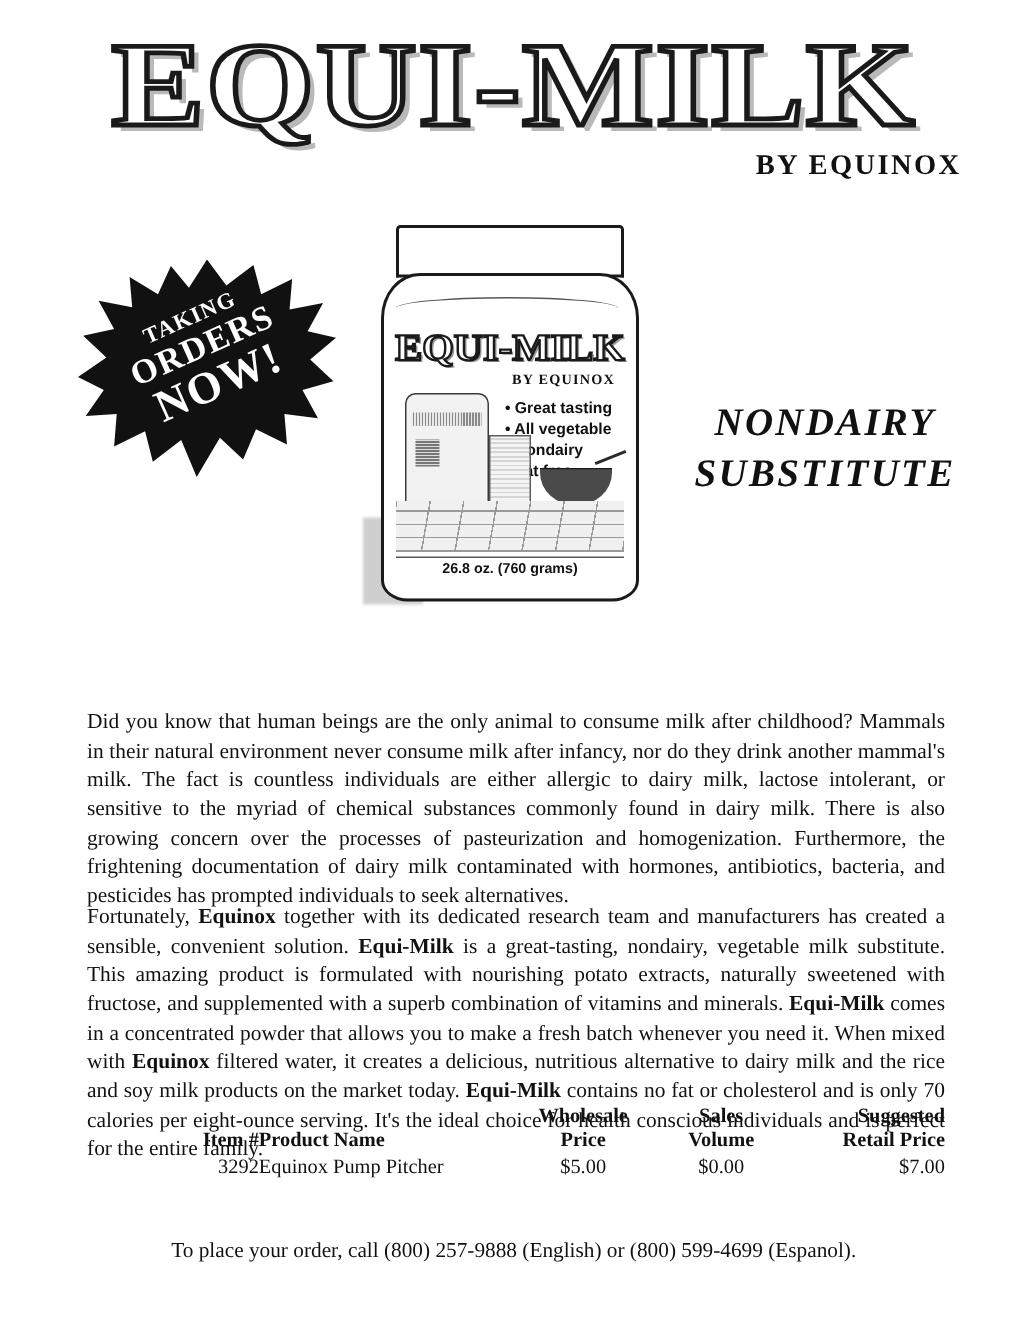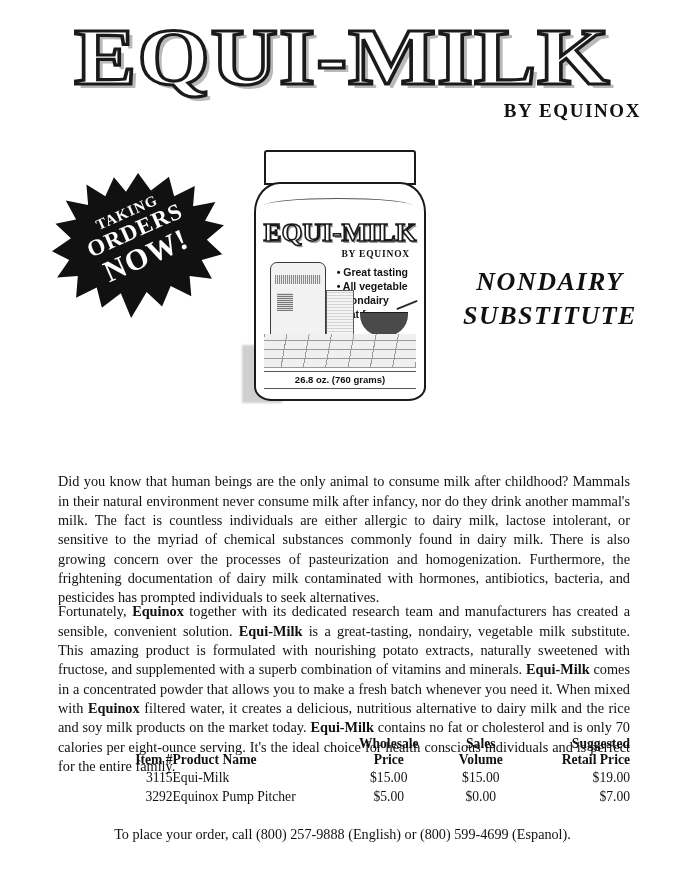--- a/index.html
+++ b/index.html
@@ -220,21 +220,21 @@
   }
   #jar-netweight {
     position: absolute;
     left: 0; right: 0; top: 153px;
     text-align: center;
     font-family: "Liberation Sans", "DejaVu Sans", sans-serif;
     font-weight: 700;
     font-size: 9.5px;
     border-top: 1.2px solid #555;
     border-bottom: 1.2px solid #555;
-    padding: 2px 0 3px;
+    padding: 2px 0 14px;
   }
 
   
   #tagline {
     position: absolute;
     left: 430px;
     top: 265px;
     width: 240px;
     text-align: center;
     font-style: italic;
@@ -358,27 +358,20 @@
         <div>Volume</div>
       </th>
       <th class="col-retail">
         <div>Suggested</div>
         <div>Retail Price</div>
       </th>
     </tr>
   </thead>
   <tbody>
     <tr>
-      <td class="col-item">3115</td>
-      <td class="col-name">Equi-Milk</td>
-      <td class="col-price">$15.00</td>
-      <td class="col-volume">$15.00</td>
-      <td class="col-retail">$19.00</td>
-    </tr>
-    <tr>
       <td class="col-item">3292</td>
       <td class="col-name">Equinox Pump Pitcher</td>
       <td class="col-price">$5.00</td>
       <td class="col-volume">$0.00</td>
       <td class="col-retail">$7.00</td>
     </tr>
   </tbody>
 </table>
 
 <div id="order-footer">To place your order, call (800) 257-9888 (English) or (800) 599-4699 (Espanol).</div>

